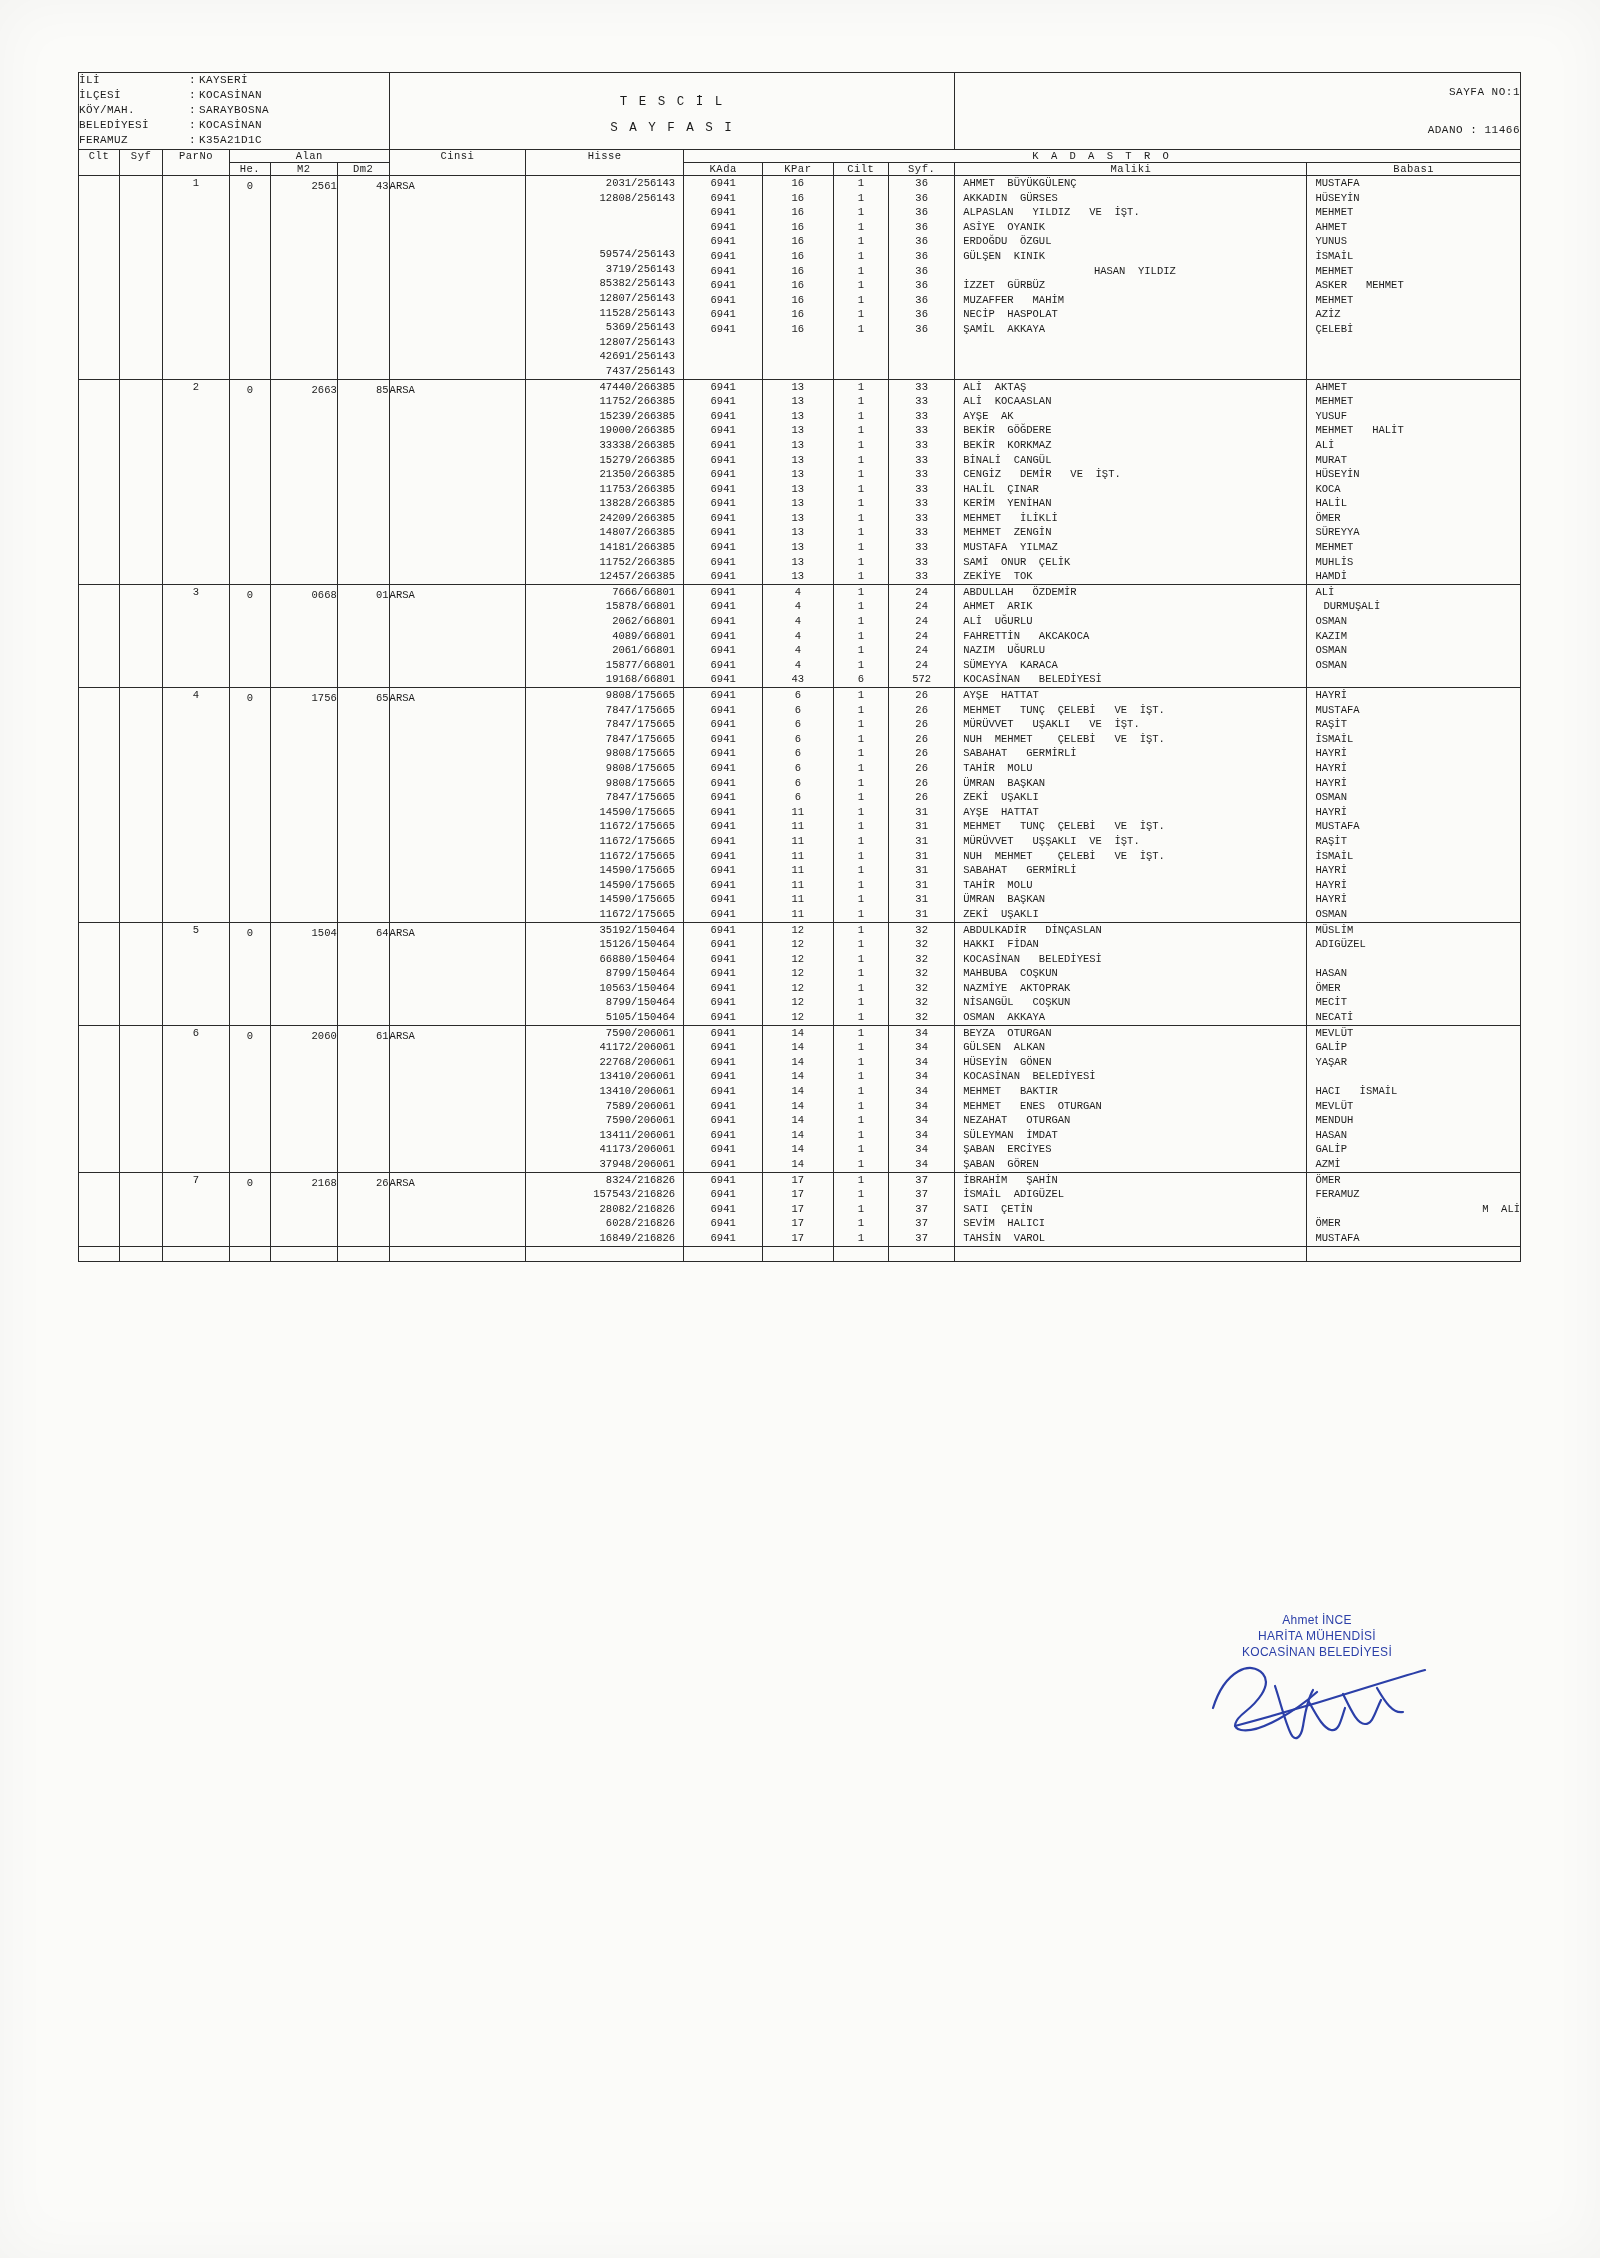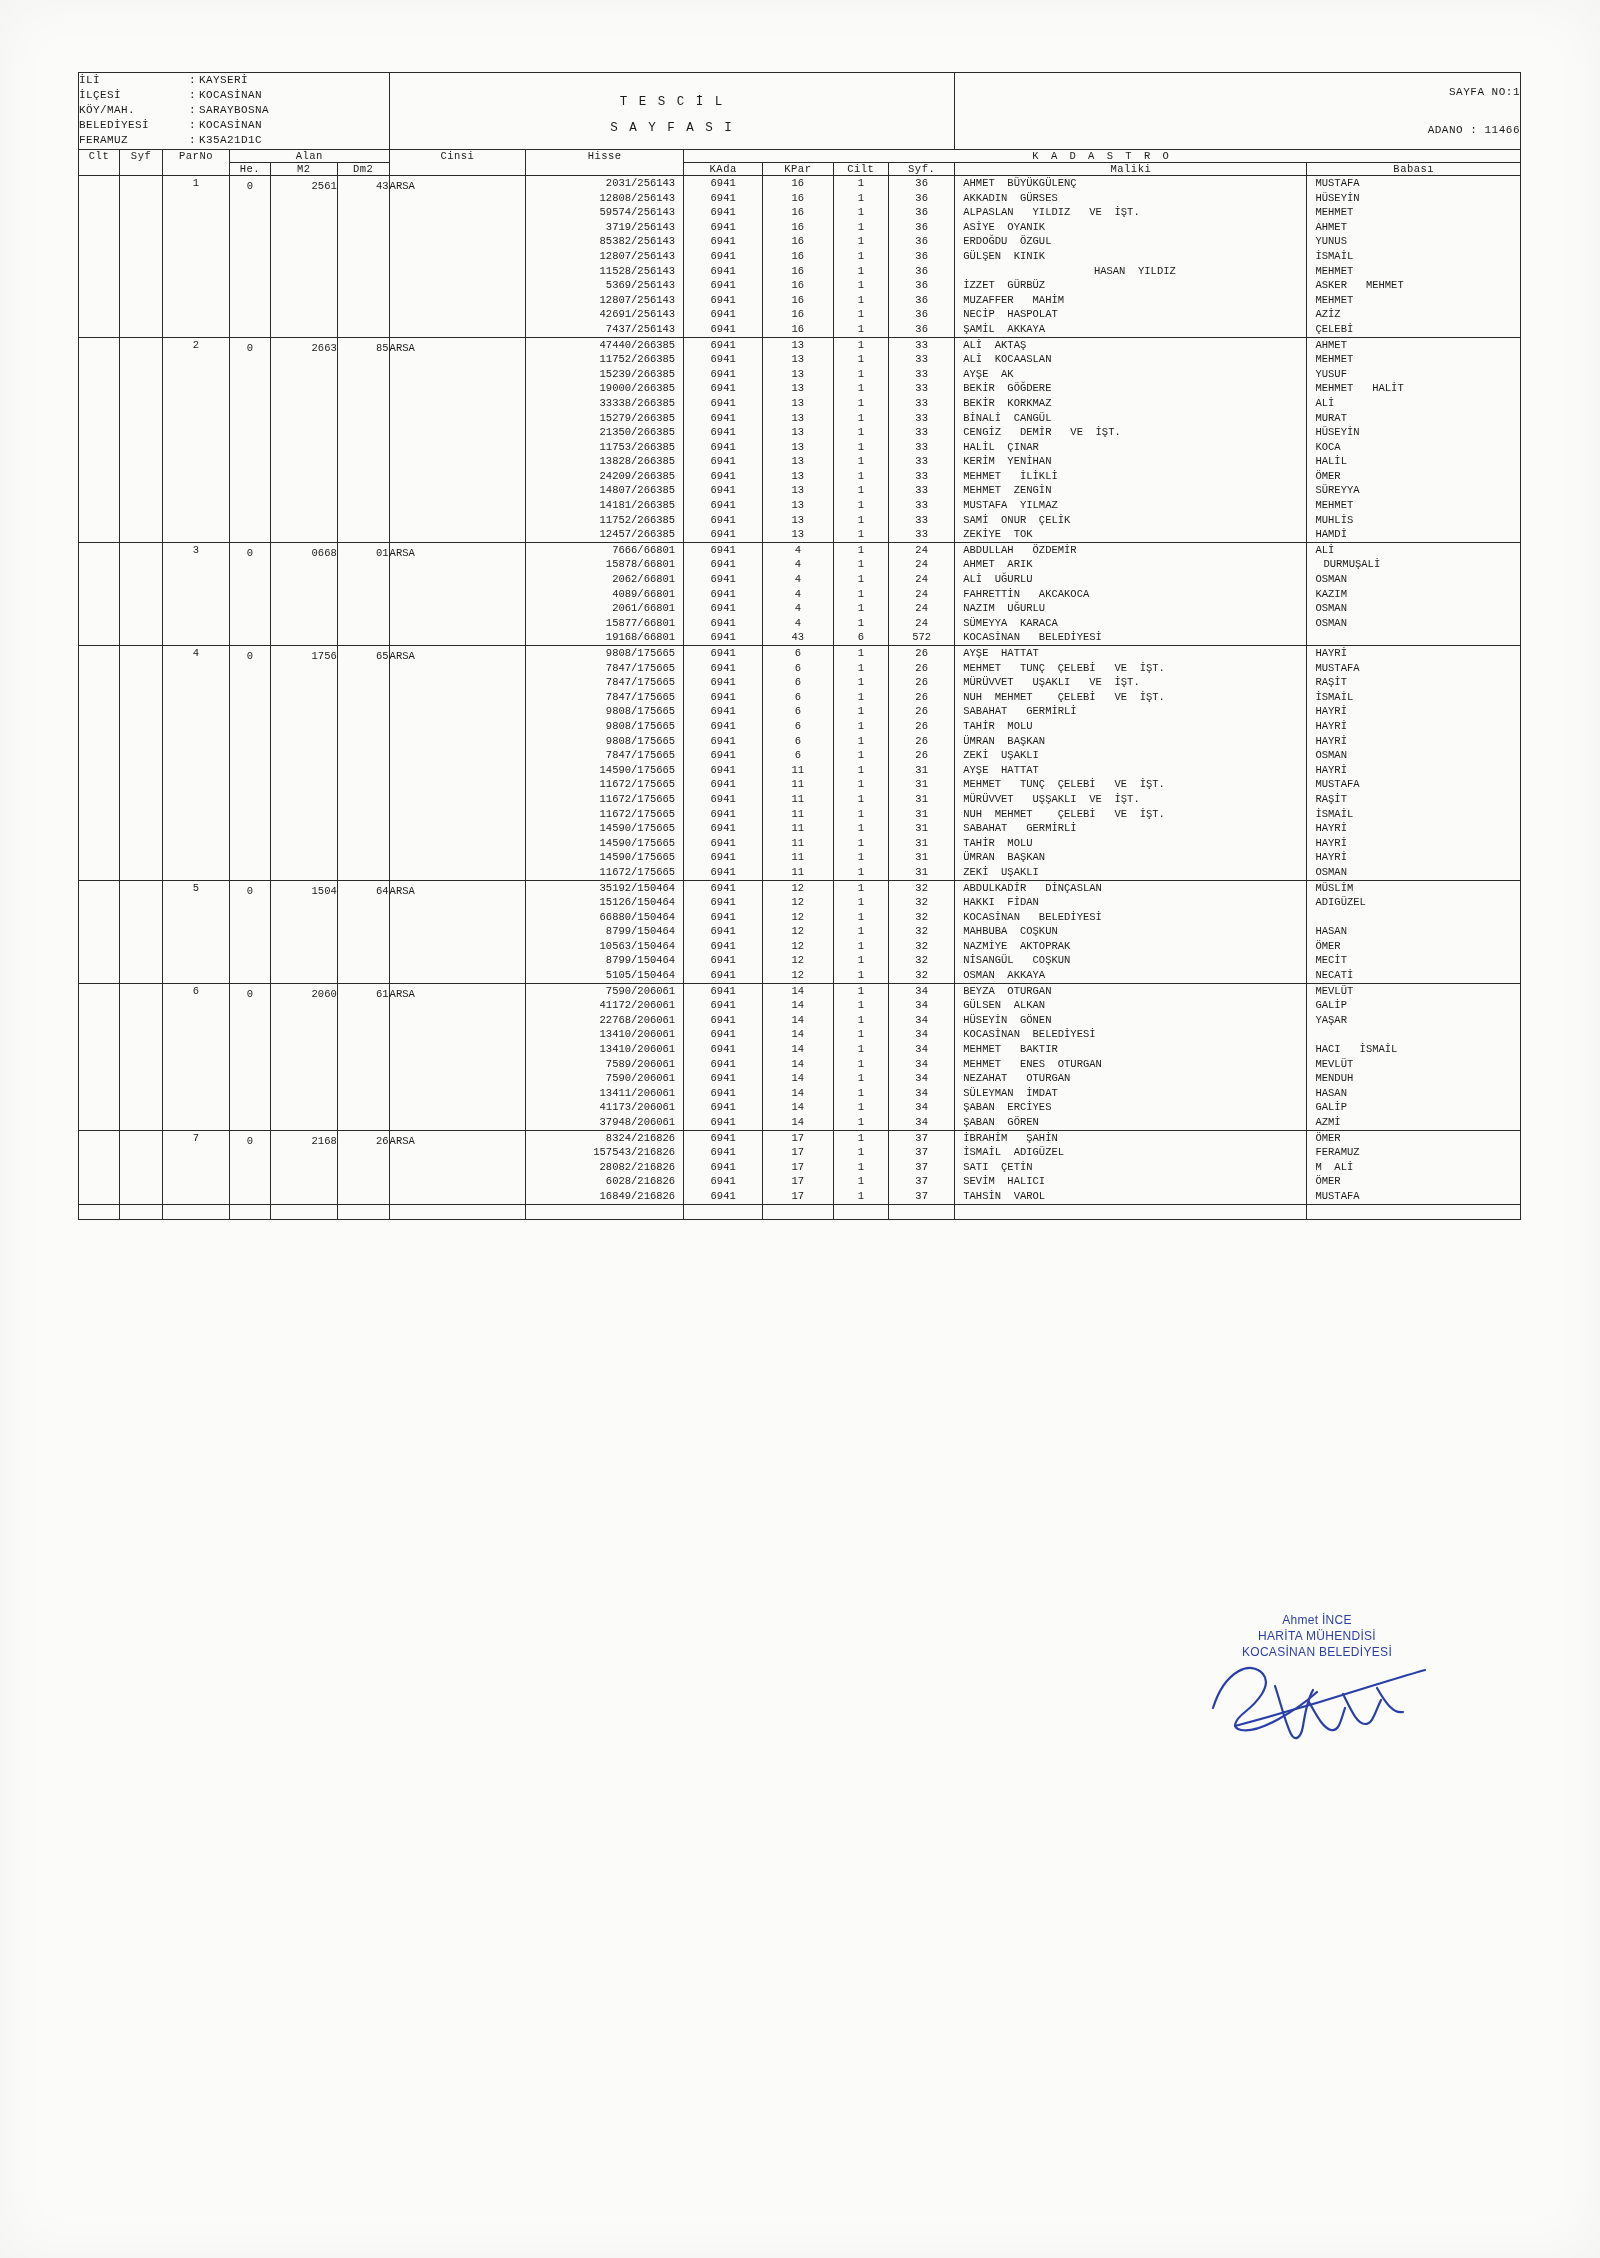--- a/index.html
+++ b/index.html
@@ -211,21 +211,21 @@
             <td class="cell "></td>
             <td class="cell "></td>
             <td class="cell ctr">1</td>
             <td class="cell ctr" style="padding-top: 3px;">0</td>
             <td class="cell num" style="padding-top: 3px;">2561</td>
             <td class="cell num" style="padding-top: 3px;">43</td>
             <td class="cell lft" style="padding-top: 3px;">ARSA</td>
             <td class="cell lines">
               <div style="text-align: right; padding-right: 8px;">2031/256143</div>
               <div style="text-align: right; padding-right: 8px;">12808/256143</div>
-              <div style="text-align: right; padding-right: 8px;">59574/256143</div>
+              <div style="text-align: right; padding-right: 8px; margin-top: 42px;">59574/256143</div>
               <div style="text-align: right; padding-right: 8px;">3719/256143</div>
               <div style="text-align: right; padding-right: 8px;">85382/256143</div>
               <div style="text-align: right; padding-right: 8px;">12807/256143</div>
               <div style="text-align: right; padding-right: 8px;">11528/256143</div>
               <div style="text-align: right; padding-right: 8px;">5369/256143</div>
               <div style="text-align: right; padding-right: 8px;">12807/256143</div>
               <div style="text-align: right; padding-right: 8px;">42691/256143</div>
               <div style="text-align: right; padding-right: 8px;">7437/256143</div>
             </td>
             <td class="cell lines">
@@ -846,21 +846,21 @@
             <td class="cell lines">
               <div style="text-align: left; padding-left: 8px;">İBRAHİM   ŞAHİN</div>
               <div style="text-align: left; padding-left: 8px;">İSMAİL  ADIGÜZEL</div>
               <div style="text-align: left; padding-left: 8px;">SATI  ÇETİN</div>
               <div style="text-align: left; padding-left: 8px;">SEVİM  HALICI</div>
               <div style="text-align: left; padding-left: 8px;">TAHSİN  VAROL</div>
             </td>
             <td class="cell lines">
               <div style="text-align: left; padding-left: 8px;">ÖMER</div>
               <div style="text-align: left; padding-left: 8px;">FERAMUZ</div>
-              <div style="text-align: left; padding-left: 8px;">M  ALİ</div>
+              <div style="text-align: right; padding-left: 24px;">M  ALİ</div>
               <div style="text-align: left; padding-left: 8px;">ÖMER</div>
               <div style="text-align: left; padding-left: 8px;">MUSTAFA</div>
             </td>
           </tr>
           <tr class="b">
             <td style="height: 14px;">&nbsp;</td>
             <td style="height: 14px;">&nbsp;</td>
             <td style="height: 14px;">&nbsp;</td>
             <td style="height: 14px;">&nbsp;</td>
             <td style="height: 14px;">&nbsp;</td>

